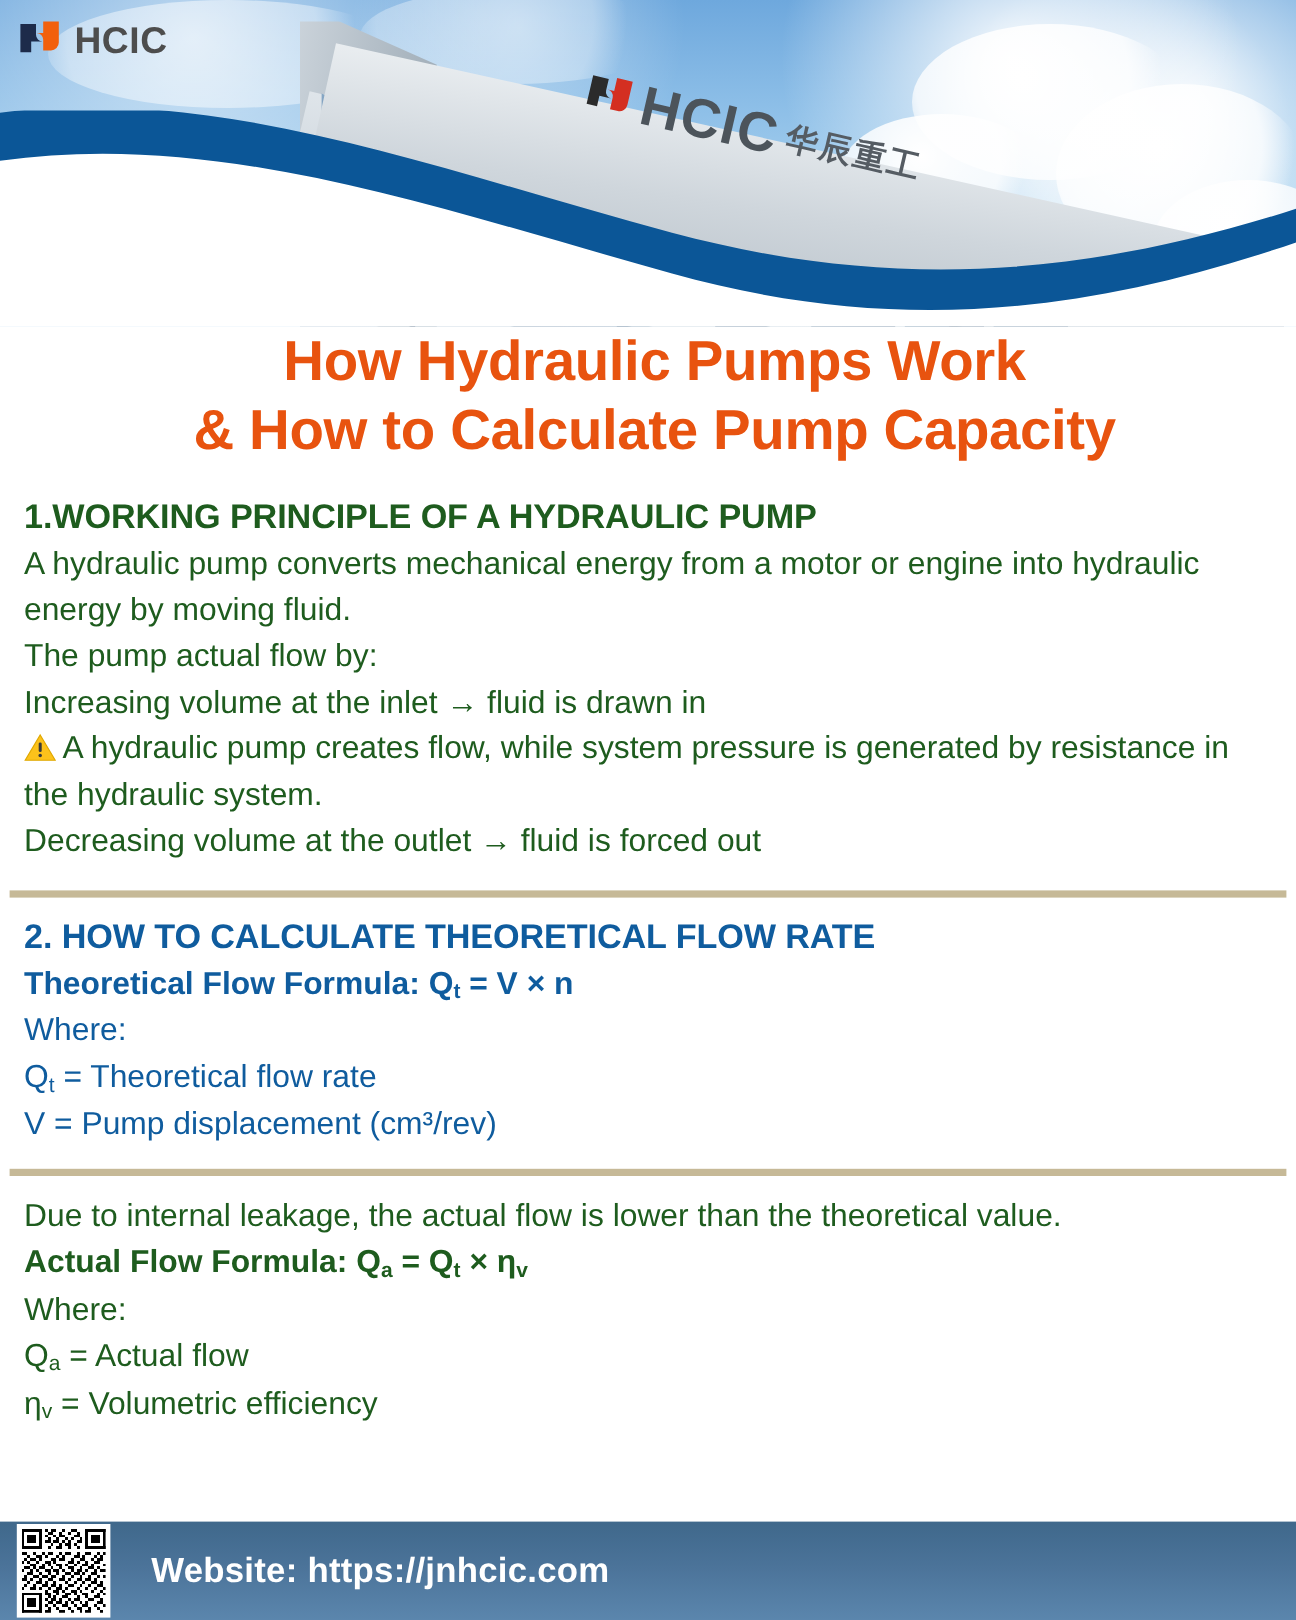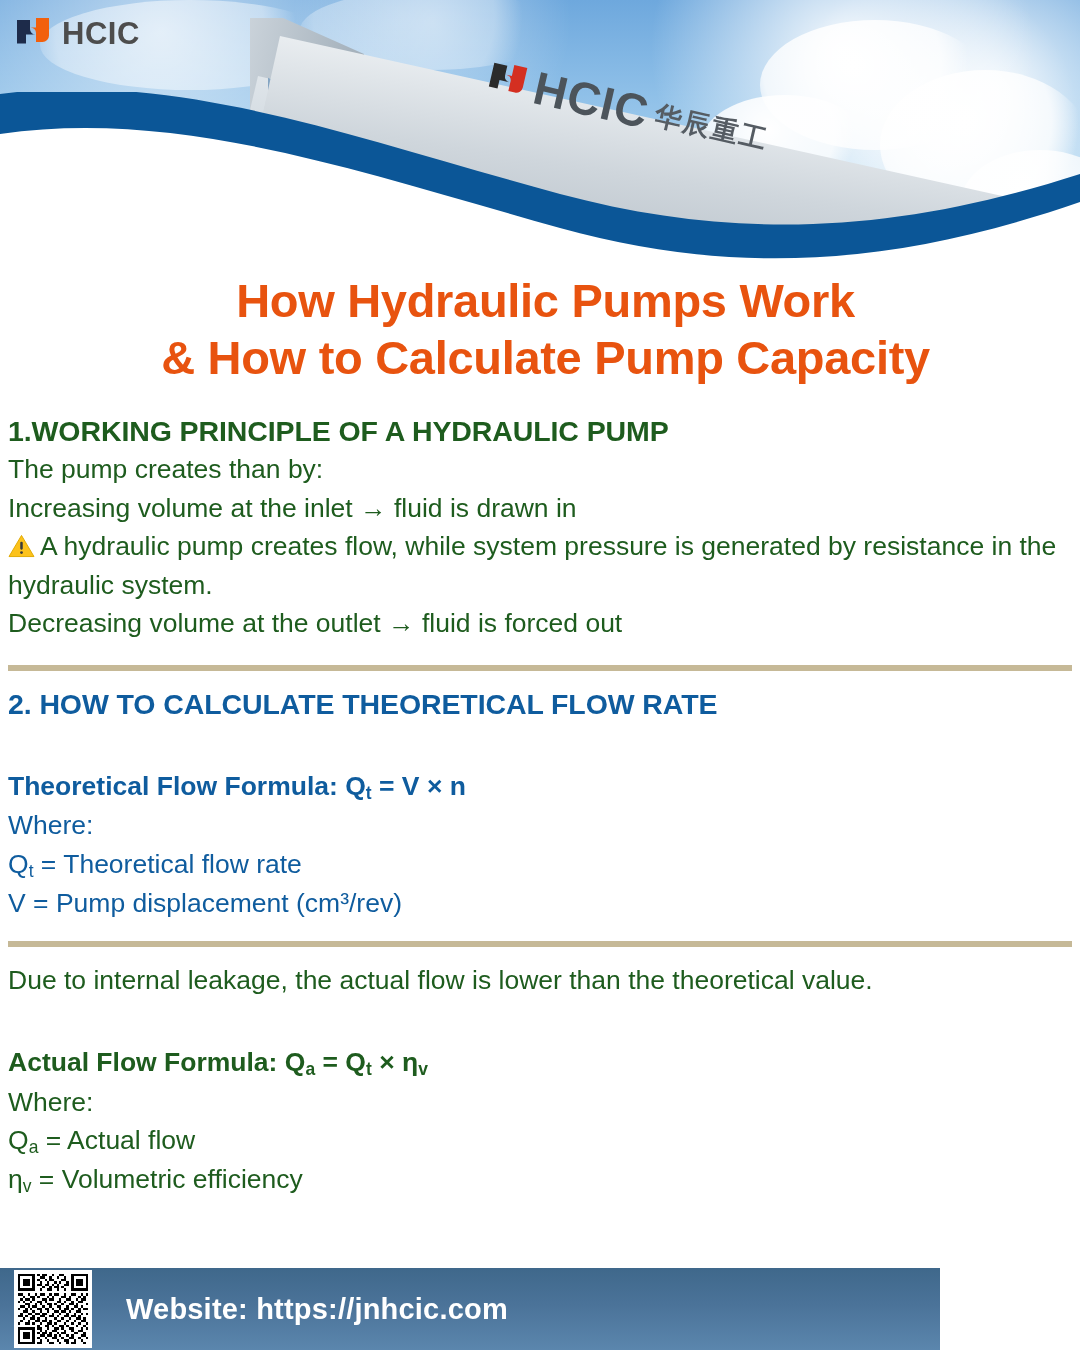--- a/index.html
+++ b/index.html
@@ -147,33 +147,33 @@
     font-weight: 700;
     font-size: 47px;
     line-height: 1.22;
     letter-spacing: -0.3px;
     font-family: "Liberation Sans", sans-serif;
   }
   .title .ln { display: block; padding-left: 11px; }
 
   
   .body { position: absolute; left: 0; top: 412px; width: 1080px; }
-  .sec { padding: 0 8px; }
+  .sec { padding: 0 20px; }
   .sec h2 {
     font-size: 28.5px;
     font-weight: 700;
     line-height: 1.34;
     letter-spacing: -0.1px;
   }
   .sec p, .sec .ln2 {
     font-size: 26.5px;
     font-weight: 400;
     line-height: 1.455;
   }
-  .sec .bold { font-weight: 700; margin-top: 44px; }
+  .sec .bold { font-weight: 700; }
   .green  { color: #1e5c1e; }
   .blue   { color: #0f5c9e; }
   sub { font-size: 0.66em; vertical-align: -0.22em; }
 
   .divider {
     height: 6px;
     background: #c6b997;
     margin: 0 8px;
   }
   .d1 { margin-top: 22px; }
@@ -183,21 +183,21 @@
     display: inline-block;
     width: 27px; height: 24px;
     vertical-align: -3px;
     margin-right: 5px;
   }
 
   
   .footer {
     position: absolute;
     left: 0; bottom: 0;
-    width: 940px; height: 82px;
+    width: 1080px; height: 82px;
     background: linear-gradient(180deg, #3f688b 0%, #4b7399 45%, #5b86ad 100%);
     display: flex; align-items: center;
   }
   .qr {
     width: 78px; height: 78px;
     background: #ffffff;
     margin-left: 14px;
     padding: 4px;
     flex: none;
   }
@@ -264,21 +264,22 @@
 
   <div class="title">
     <span class="ln">How Hydraulic Pumps Work</span>
     <span class="ln">&amp; How to Calculate Pump Capacity</span>
   </div>
 
   <div class="body">
 
     <div class="sec">
       <h2 class="green">1.WORKING PRINCIPLE OF A HYDRAULIC PUMP</h2>
-      <p class="green">The pump creates than by:</p>
+      <p class="green">A hydraulic pump converts mechanical energy from a motor or engine into hydraulic energy by moving fluid.</p>
+      <p class="green">The pump actual flow by:</p>
       <p class="green">Increasing volume at the inlet → fluid is drawn in</p>
       <p class="green"><svg class="warn-icon" viewBox="0 0 28 25">
             <path d="M14 1.5 L27 23.5 L1 23.5 Z" fill="#fcc21b" stroke="#e0a800" stroke-width="1"></path>
             <rect x="12.7" y="8" width="2.6" height="8.4" rx="1.2" fill="#3a3a3a"></rect>
             <circle cx="14" cy="19.4" r="1.5" fill="#3a3a3a"></circle>
           </svg><span>A hydraulic pump creates flow, while system pressure is generated by resistance in the hydraulic system.</span></p>
       <p class="green">Decreasing volume at the outlet → fluid is forced out</p>
     </div>
 
     <div class="divider d1"></div>

